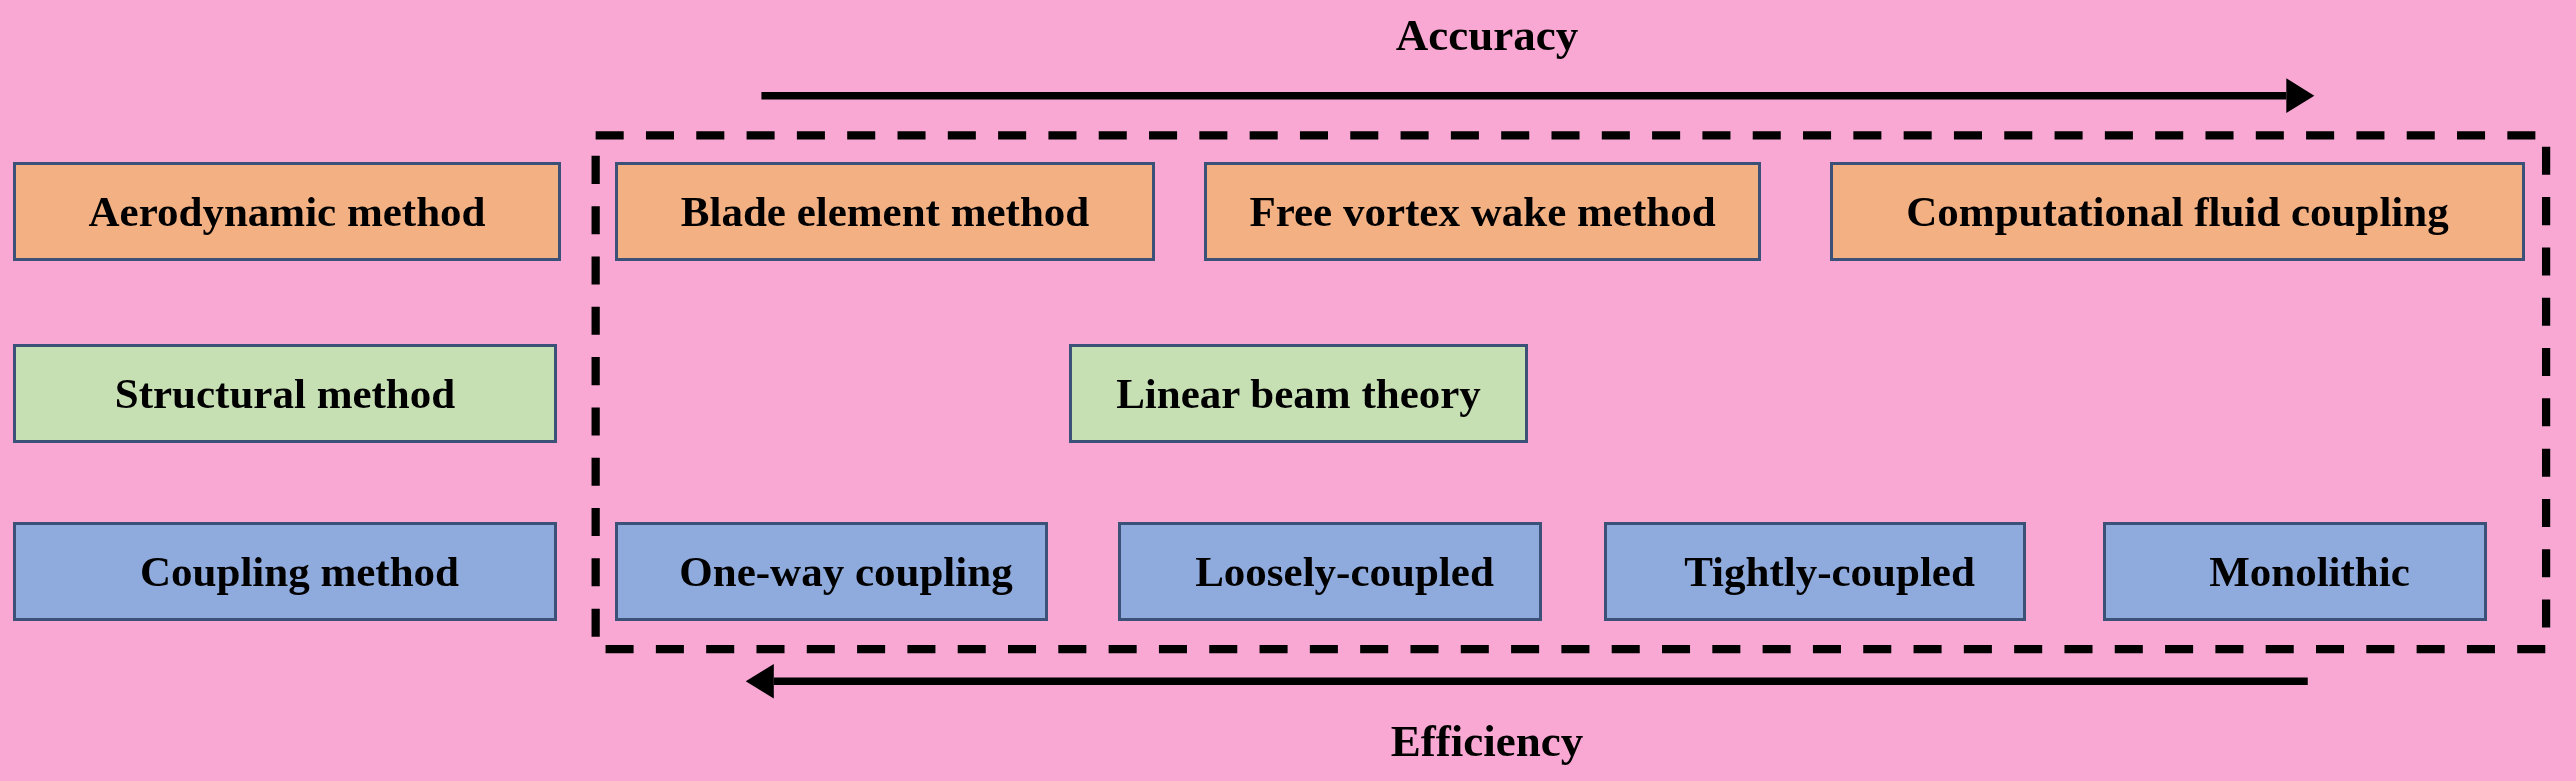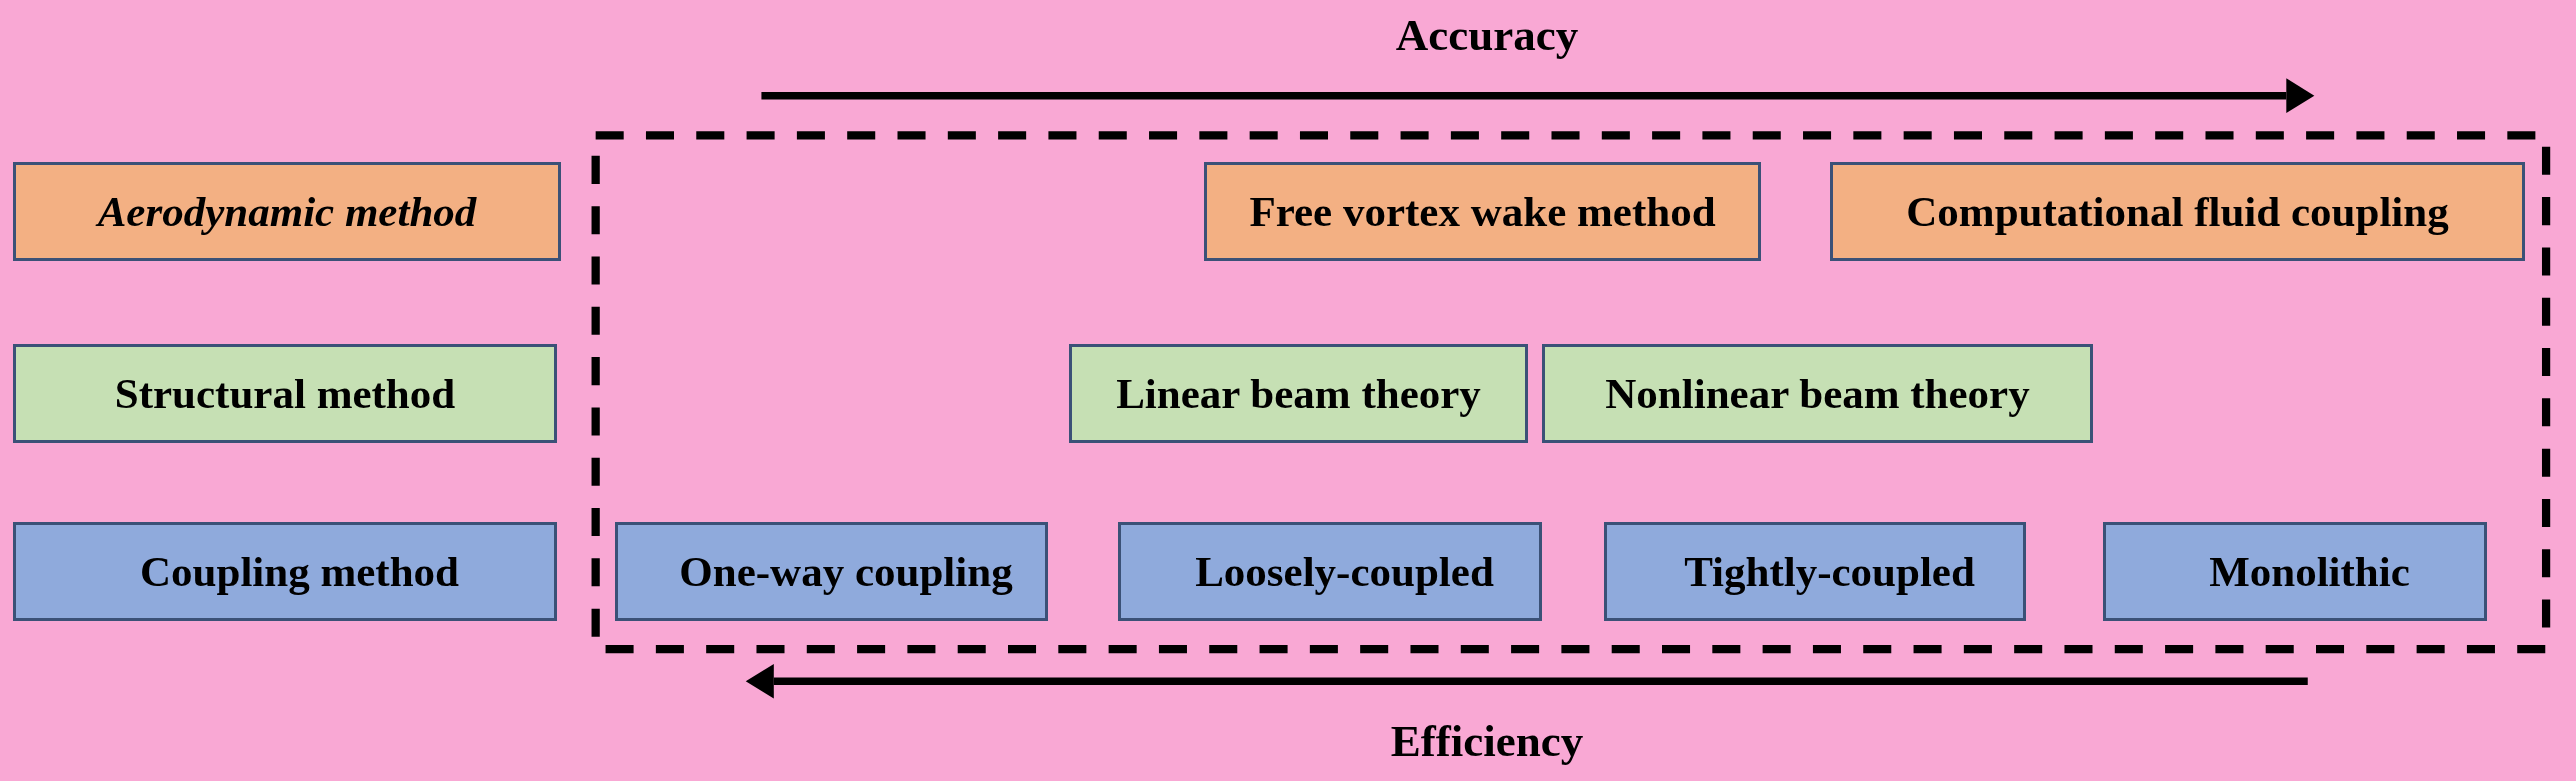--- a/index.html
+++ b/index.html
@@ -85,27 +85,27 @@
     </g>
 
     <g>
       <line x1="938" y1="826" x2="2798" y2="826" stroke="#000000" stroke-width="9"></line>
       <polygon points="938,805 904,826 938,847" fill="#000000"></polygon>
     </g>
   </svg>
 
   <div class="axis-label top">Accuracy</div>
 
-  <div class="box r1 b-aero" style="background: rgb(243, 176, 131); font-style: italic;">Aerodynamic method</div>
+  <div class="box r1 b-aero" style="background: rgb(243, 176, 131);">Aerodynamic method</div>
+  <div class="box r1 b-blade" style="background: rgb(243, 176, 131);">Blade element method</div>
   <div class="box r1 b-fvw" style="background: rgb(243, 176, 131);">Free vortex wake method</div>
   <div class="box r1 b-cfd" style="background: rgb(243, 176, 131);">Computational fluid coupling</div>
 
   <div class="box r2 b-struct" style="background: rgb(198, 224, 180);">Structural method</div>
   <div class="box r2 b-linear" style="background: rgb(198, 224, 180);">Linear beam theory</div>
-  <div class="box r2 b-nonlin" style="background: rgb(198, 224, 180);">Nonlinear beam theory</div>
 
   <div class="box r3 b-coupl" style="background: rgb(143, 170, 220);">Coupling method</div>
   <div class="box r3 b-oneway" style="background: rgb(143, 170, 220);">One-way coupling</div>
   <div class="box r3 b-loose" style="background: rgb(143, 170, 220);">Loosely-coupled</div>
   <div class="box r3 b-tight" style="background: rgb(143, 170, 220);">Tightly-coupled</div>
   <div class="box r3 b-mono" style="background: rgb(143, 170, 220);">Monolithic</div>
 
   <div class="axis-label bottom">Efficiency</div>
 
 </div>

